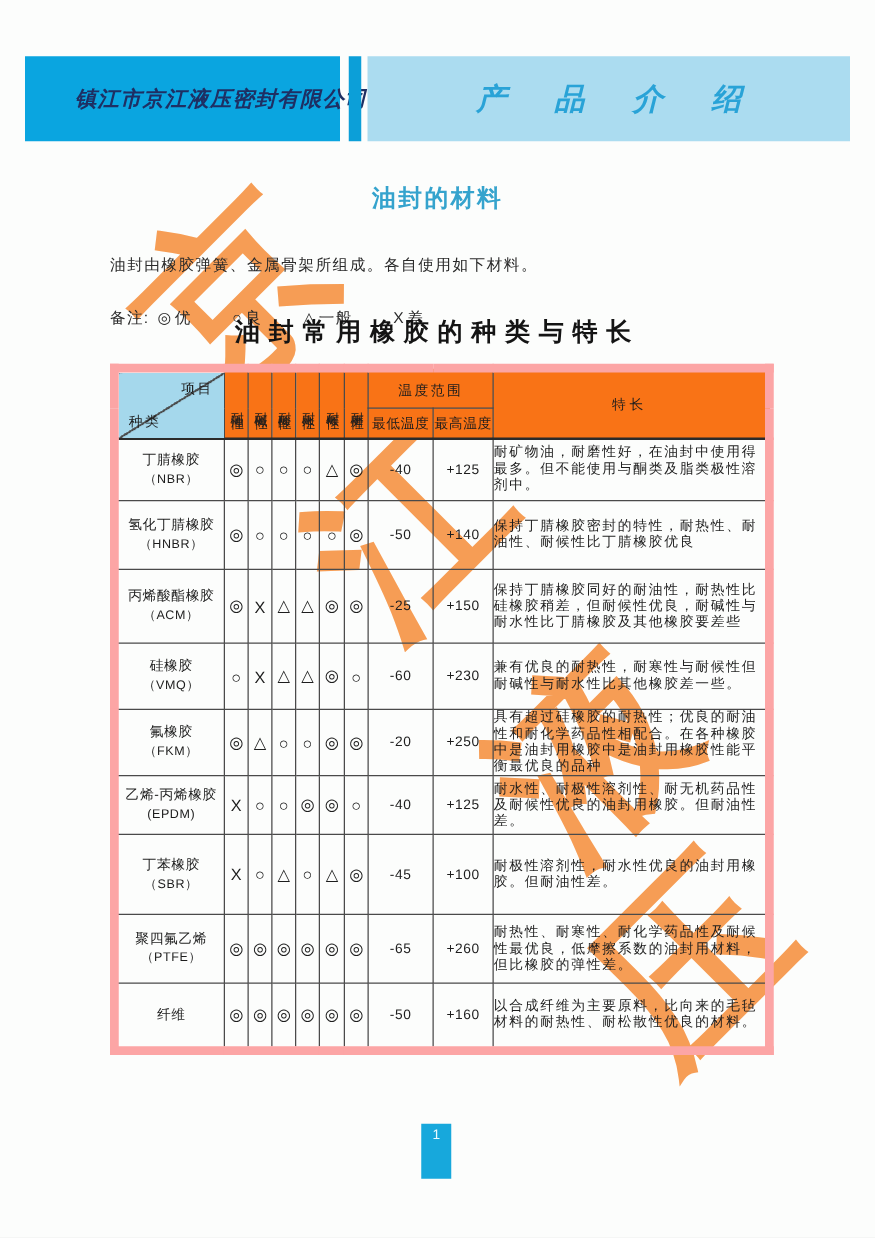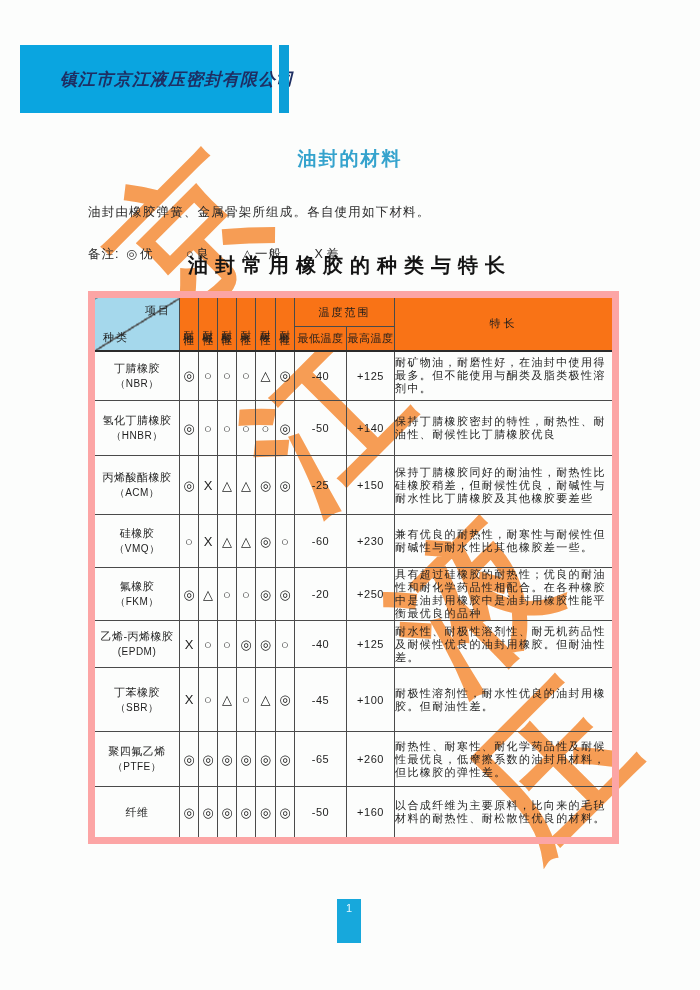--- a/index.html
+++ b/index.html
@@ -176,20 +176,23 @@
     <span class="watermark-char wm-0">京</span>
     <span class="watermark-char wm-1">江</span>
     <span class="watermark-char wm-2">液</span>
     <span class="watermark-char wm-3">压</span>
   </div>
 
   <div class="company-banner">
     <span>镇江市京江液压密封有限公司</span>
   </div>
   <div class="header-divider"></div>
+  <div class="section-banner">
+    <span>产 品 介 绍</span>
+  </div>
 
   <div class="page-title">油封的材料</div>
 
   <div class="intro-text">油封由橡胶弹簧、金属骨架所组成。各自使用如下材料。</div>
 
   <div class="legend-line">
     <span class="legend-item" style="margin-right:2px;">备注:</span>
     <span class="legend-item"><span class="sym">◎</span><span>优</span></span>
     <span class="legend-item"><span class="sym">○</span><span>良</span></span>
     <span class="legend-item"><span class="sym">△</span><span>一般</span></span>

